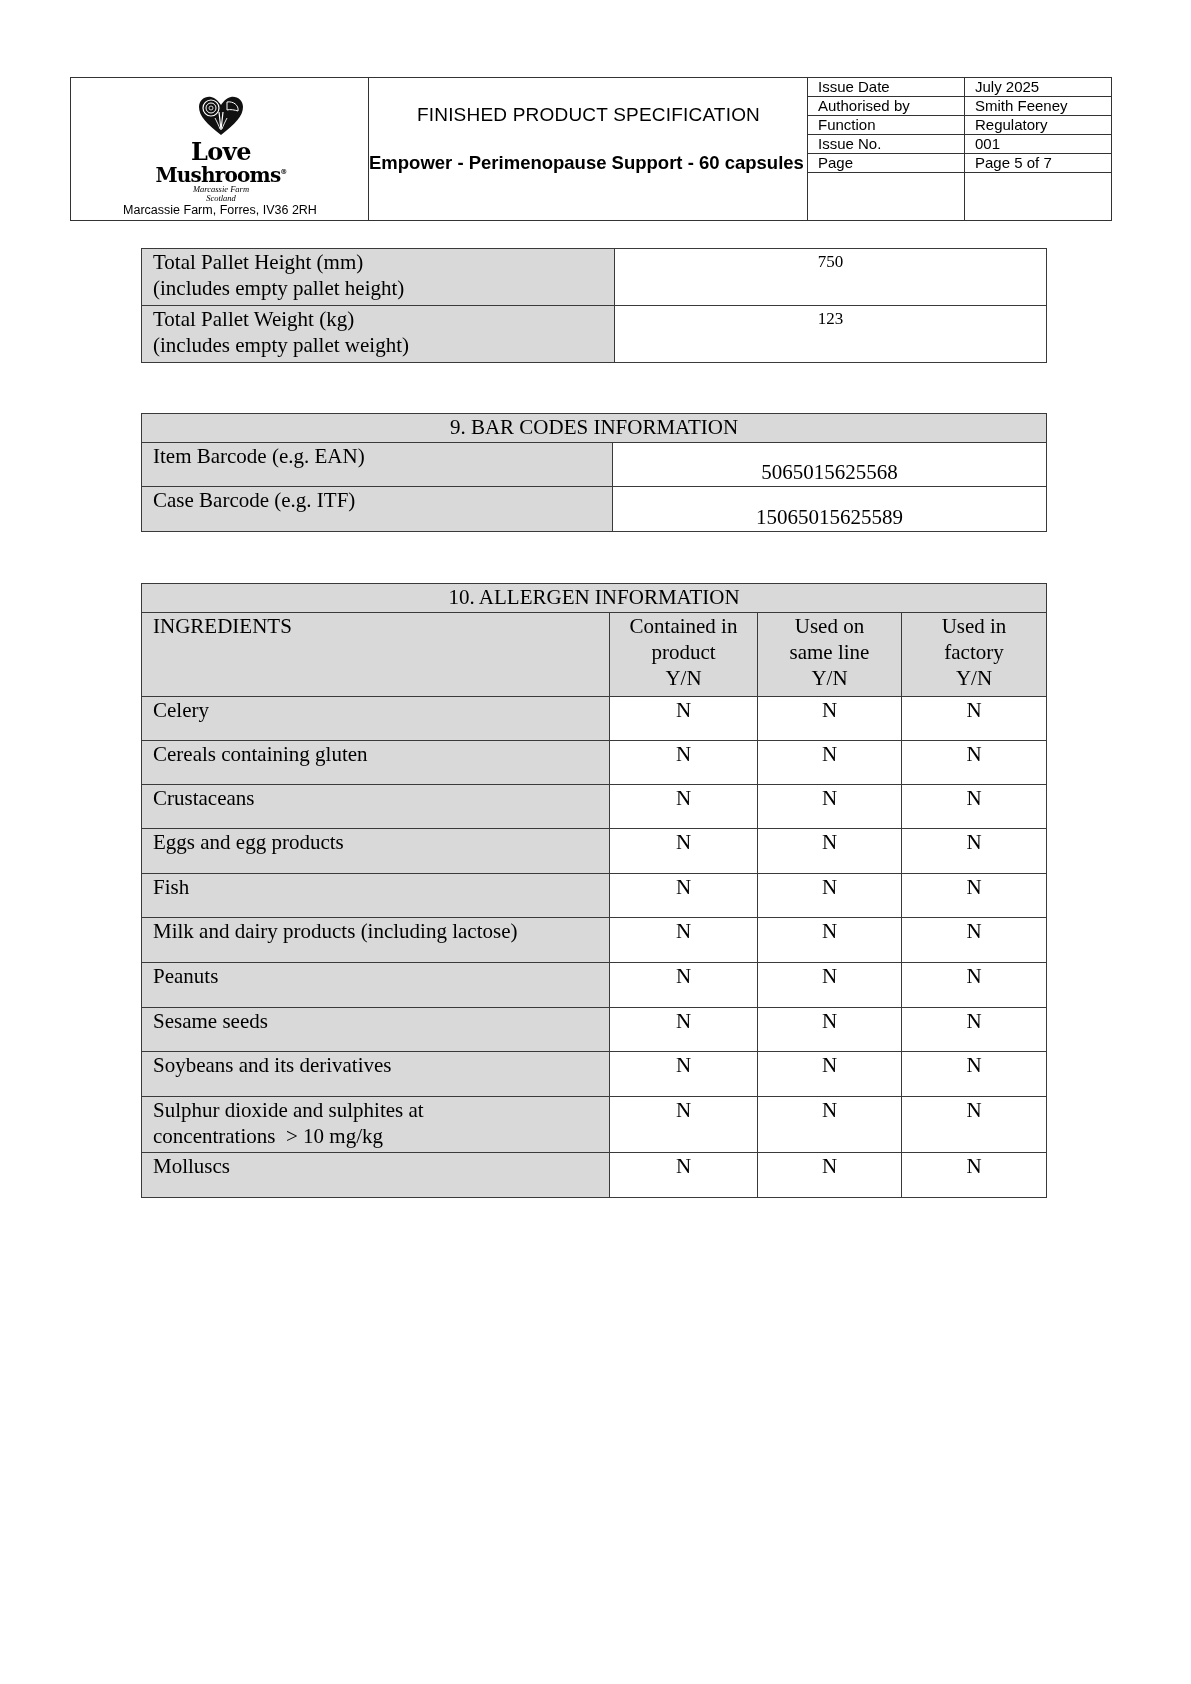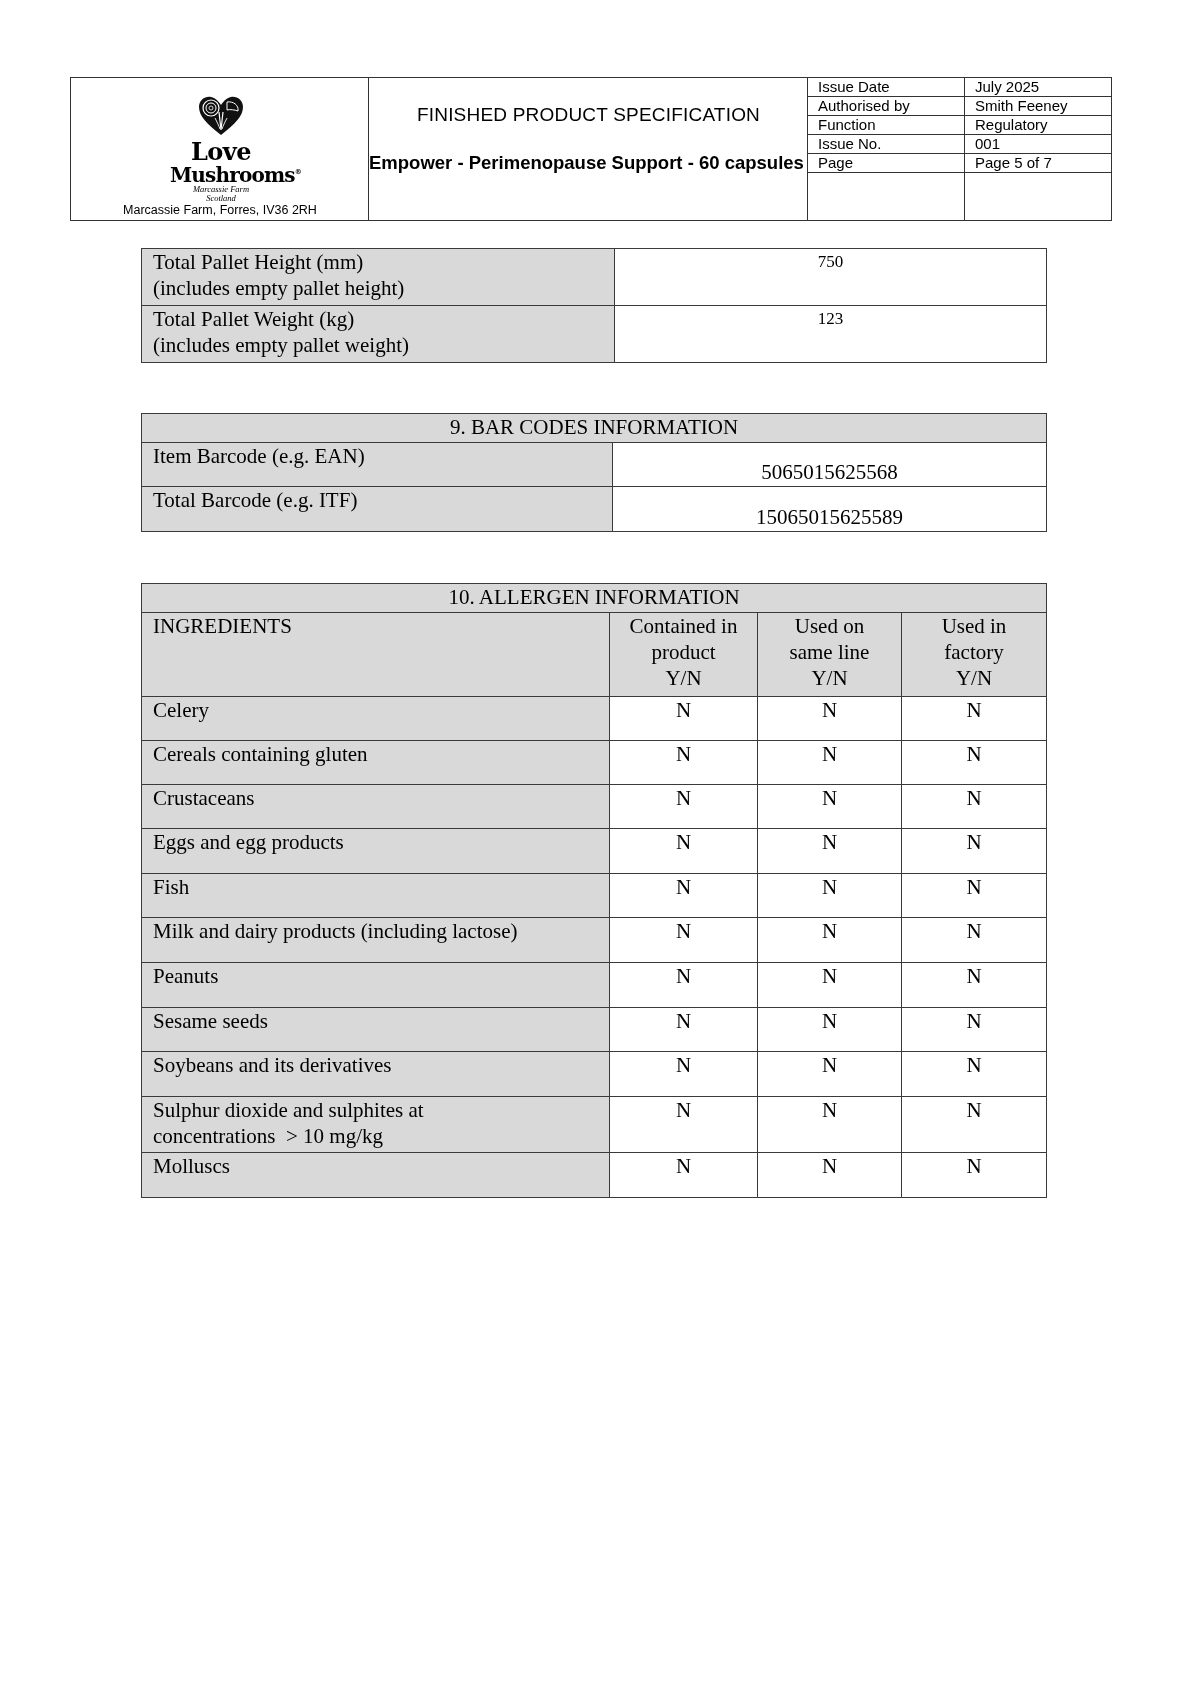--- a/index.html
+++ b/index.html
@@ -10,21 +10,21 @@
   
   #hdr { left:70px; top:77px; width:1042px; height:144px; border:1.5px solid #333; }
   .vline { position:absolute; top:0; bottom:0; width:0; border-left:1.5px solid #333; }
   .hline { position:absolute; height:0; border-top:1.2px solid #333; }
   .meta-txt { position:absolute; font-size:15px; line-height:19px; white-space:nowrap; }
   #doc-title { position:absolute; left:298px; width:439px; top:26px; text-align:center; font-size:19px; letter-spacing:0.2px; }
   #prod-title { position:absolute; left:298px; width:439px; top:73px; text-align:left; font-size:18.5px; font-weight:bold; line-height:24px; }
   #address { position:absolute; left:0; width:298px; top:125px; text-align:center; font-size:12.5px; }
   #logo { position:absolute; left:70px; top:18px; width:160px; height:104px; text-align:center; }
   #logo .love { font-family:"DejaVu Serif", serif; font-weight:bold; font-size:24px; line-height:20px; margin-top:2px; letter-spacing:-0.5px; }
-  #logo .mush { font-family:"DejaVu Serif", serif; font-weight:bold; font-size:20px; line-height:20px; letter-spacing:-0.8px;text-align:right; }
+  #logo .mush { font-family:"DejaVu Serif", serif; font-weight:bold; font-size:20px; line-height:20px; letter-spacing:-0.8px; }
   #logo .mush sup { font-size:7px; }
   #logo .sub { font-family:"Liberation Serif", serif; font-style:italic; font-size:8.5px; line-height:9px; }
 
   
   table.grid { position:absolute; border-collapse:collapse; table-layout:fixed; }
   table.grid td { border:1.5px solid #3a3a3a; padding:0; vertical-align:top; font-family:"Liberation Serif", serif; font-size:21px; line-height:26px; }
   td.lbl { background:#d9d9d9; padding-left:11px !important; }
   td.val { background:#ffffff; text-align:center; }
   td.ttl { background:#d9d9d9; text-align:center; }
   td.hdr-c { background:#d9d9d9; text-align:center; }
@@ -109,21 +109,21 @@
     </colgroup>
   <tbody>
       <tr style="height:29px;">
     <td class="ttl" colspan="2" style="line-height:27px;">9. BAR CODES INFORMATION</td>
   </tr>
   <tr style="height:44px;">
     <td class="lbl">Item Barcode (e.g. EAN)</td>
     <td class="val" style="vertical-align:bottom; line-height:28px;">5065015625568</td>
   </tr>
   <tr style="height:45px;">
-    <td class="lbl">Total Barcode (e.g. ITF)</td>
+    <td class="lbl">Case Barcode (e.g. ITF)</td>
     <td class="val" style="vertical-align:bottom; line-height:28px;">15065015625589</td>
   </tr>
 </tbody>
   </table>
 
 <table class="grid" style="left:141px; top:583px; width:905px;">
   <colgroup>
     <col style="width:468px">
       <col style="width:148px">
       <col style="width:144px">

